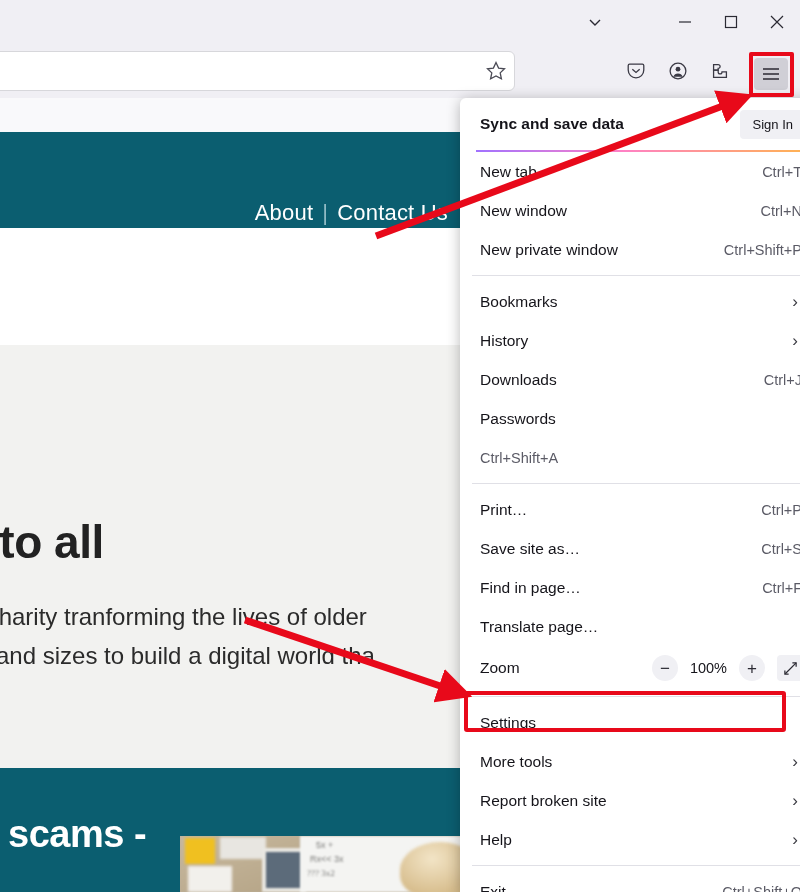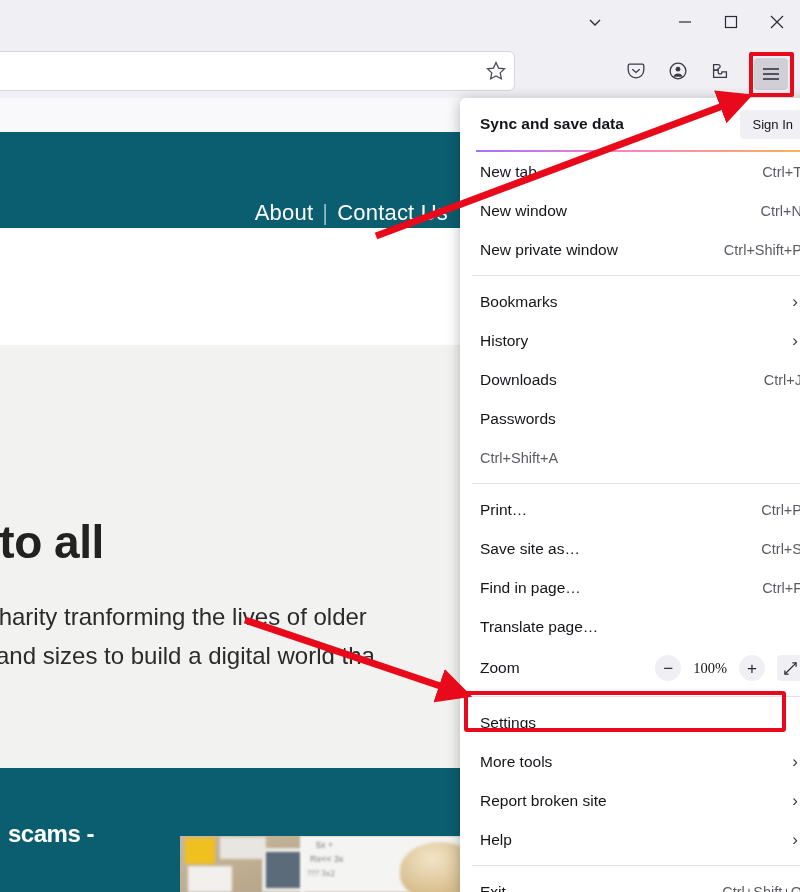--- a/index.html
+++ b/index.html
@@ -104,22 +104,22 @@
     position: absolute; left: -36px; top: 252px;
     font-size: 24px; color: #2b2b2b; line-height: 39px;
     white-space: nowrap;
   }
 
   .teal-bottom {
     position: absolute; left: 0; top: 670px; width: 800px; height: 124px;
     background: #0b5e70;
   }
   .scams-text {
-    position: absolute; left: 8px; top: 52px;
-    color: #ffffff; font-size: 24px; font-weight: bold; letter-spacing: -.5px;
+    position: absolute; left: 8px; top: 45px;
+    color: #ffffff; font-size: 38px; font-weight: bold; letter-spacing: -.5px;
   }
   .photo {
     position: absolute; left: 180px; top: 68px; width: 290px; height: 56px;
     overflow: hidden;
     background: #b9ae9a;
   }
   .photo .ph-board { position:absolute; left:0; top:0; width:120px; height:56px;
      background: linear-gradient(160deg,#c8b99f 0%,#b5a486 100%); filter: blur(1.2px); }
   .photo .ph-note-y { position:absolute; left:5px; top:2px; width:30px; height:26px; background:#f0c020; filter: blur(1.4px);}
   .photo .ph-note-w1 { position:absolute; left:40px; top:1px; width:46px; height:22px; background:#e8e6e1; filter: blur(1.4px);}
@@ -180,21 +180,21 @@
     display: flex; align-items: center; padding: 0 14px 0 20px;
     font-size: 15.5px; color: #15141a; justify-content: space-between;
   }
   .zoom-row .zlabel { flex: 1; }
   .zbtn-circ {
     width: 26px; height: 26px; border-radius: 50%;
     background: #f0f0f4; color: #2b2a33;
     display: flex; align-items: center; justify-content: center;
     font-size: 17px; line-height: 1;
   }
-  .zval { font-size: 14.5px; color: #15141a; margin: 1px 12px; font-family: Liberation Serif, serif; }
+  .zval { font-size: 14.5px; color: #15141a; margin: 1px 12px; }
   .zbtn-sq {
     width: 27px; height: 26px; border-radius: 4px;
     background: #f0f0f4; color: #2b2a33; margin-left: 12px;
     display: flex; align-items: center; justify-content: center;
   }
 
   .settings-highlight {
     position: absolute; left: 464px; top: 691px;
     width: 322px; height: 41px;
     border: 4px solid #e8091a; border-radius: 3px;

